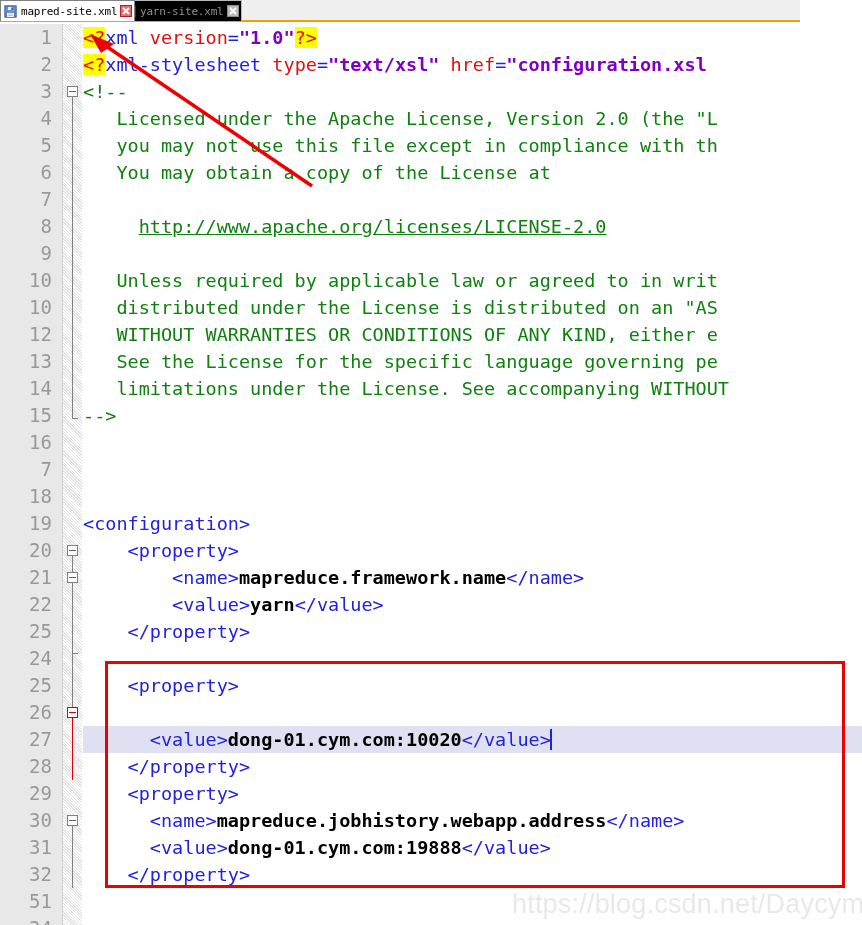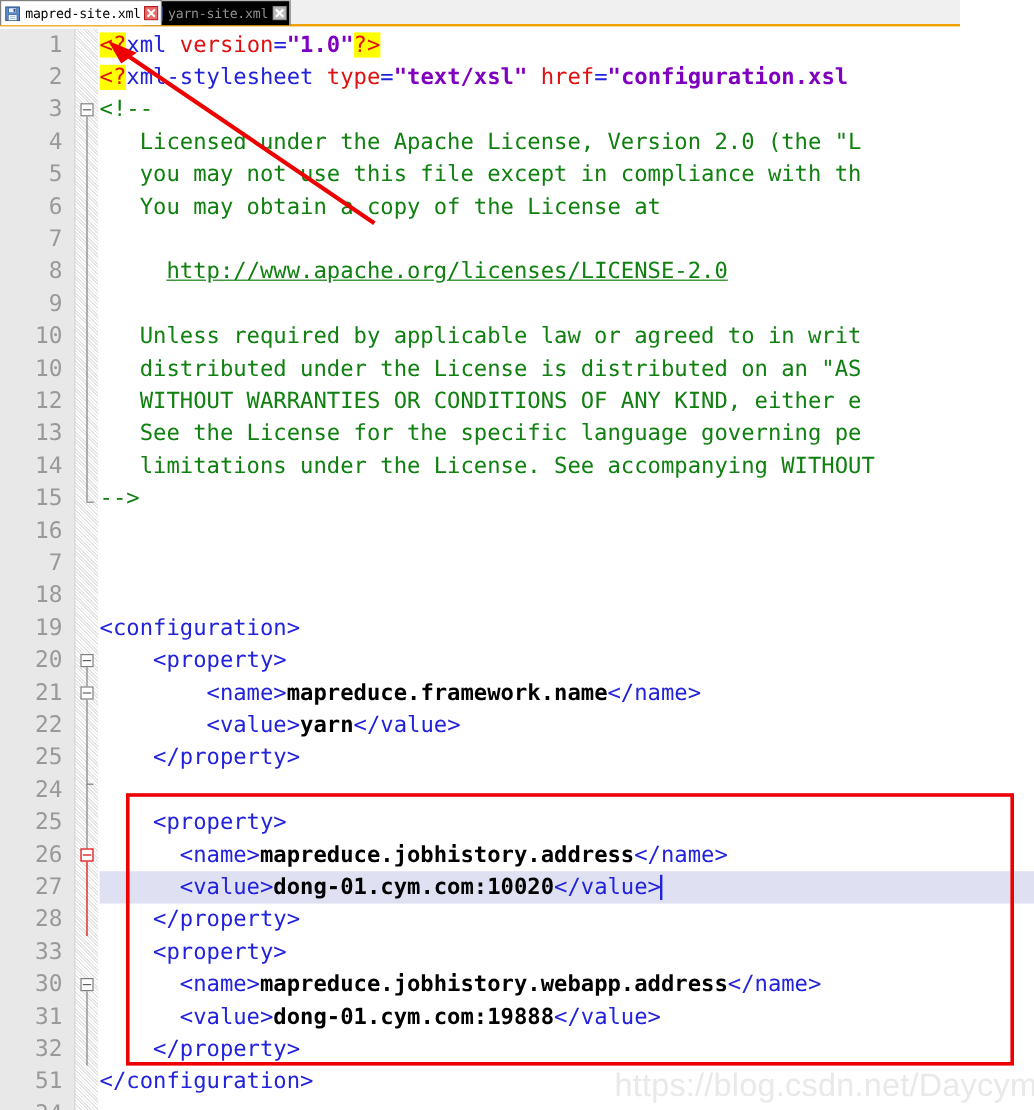--- a/index.html
+++ b/index.html
@@ -257,21 +257,21 @@
     <div class="lnum" style="top:486px">19</div>
     <div class="lnum" style="top:513px">20</div>
     <div class="lnum" style="top:540px">21</div>
     <div class="lnum" style="top:567px">22</div>
     <div class="lnum" style="top:594px">25</div>
     <div class="lnum" style="top:621px">24</div>
     <div class="lnum" style="top:648px">25</div>
     <div class="lnum" style="top:675px">26</div>
     <div class="lnum" style="top:702px">27</div>
     <div class="lnum" style="top:729px">28</div>
-    <div class="lnum" style="top:756px">33</div>
+    <div class="lnum" style="top:756px">29</div>
     <div class="lnum" style="top:783px">30</div>
     <div class="lnum" style="top:810px">31</div>
     <div class="lnum" style="top:837px">32</div>
     <div class="lnum" style="top:864px">51</div>
     <div class="lnum" style="top:891px">34</div>
   </div>
 
   <div id="foldstrip">
 
     <div class="fold" style="top:62px"></div>
@@ -335,35 +335,33 @@
     <div class="cline" style="top:540px"><span class="t-tag">        &lt;name&gt;</span><span class="t-text">mapreduce.framework.name</span><span class="t-tag">&lt;/name&gt;</span></div>
 
     <div class="cline" style="top:567px"><span class="t-tag">        &lt;value&gt;</span><span class="t-text">yarn</span><span class="t-tag">&lt;/value&gt;</span></div>
 
     <div class="cline" style="top:594px"><span class="t-tag">    &lt;/property&gt;</span></div>
 
     <div class="cline" style="top:621px"></div>
 
     <div class="cline" style="top:648px"><span class="t-tag">    &lt;property&gt;</span></div>
 
-    <div class="cline" style="top:675px"><span class="t-tag">      &lt;name&gt;</span><span class="t-text">mapreduce.jobhistory.address</span><span class="t-tag">&lt;/name&gt;</span></div>
 
     <div class="cline current" style="top:702px"><span class="t-tag">      &lt;value&gt;</span><span class="t-text">dong-01.cym.com:10020</span><span class="t-tag">&lt;/value&gt;</span><span style="border-left:2px solid #2222dd; margin-left:-1px;">&nbsp;</span></div>
 
     <div class="cline" style="top:729px"><span class="t-tag">    &lt;/property&gt;</span></div>
 
     <div class="cline" style="top:756px"><span class="t-tag">    &lt;property&gt;</span></div>
 
     <div class="cline" style="top:783px"><span class="t-tag">      &lt;name&gt;</span><span class="t-text">mapreduce.jobhistory.webapp.address</span><span class="t-tag">&lt;/name&gt;</span></div>
 
     <div class="cline" style="top:810px"><span class="t-tag">      &lt;value&gt;</span><span class="t-text">dong-01.cym.com:19888</span><span class="t-tag">&lt;/value&gt;</span></div>
 
     <div class="cline" style="top:837px"><span class="t-tag">    &lt;/property&gt;</span></div>
 
-    <div class="cline" style="top:864px"><span class="t-tag">&lt;/configuration&gt;</span></div>
 
     <div class="cline" style="top:891px"></div>
 
   </div>
 </div>
 
 <div id="annot-box" style="left:105px; top:661px; width:740px; height:227px;"></div>
 
 <svg id="annot-arrow">
   <line x1="312" y1="186" x2="97" y2="40" stroke="#ee0000" stroke-width="3.5"></line>

